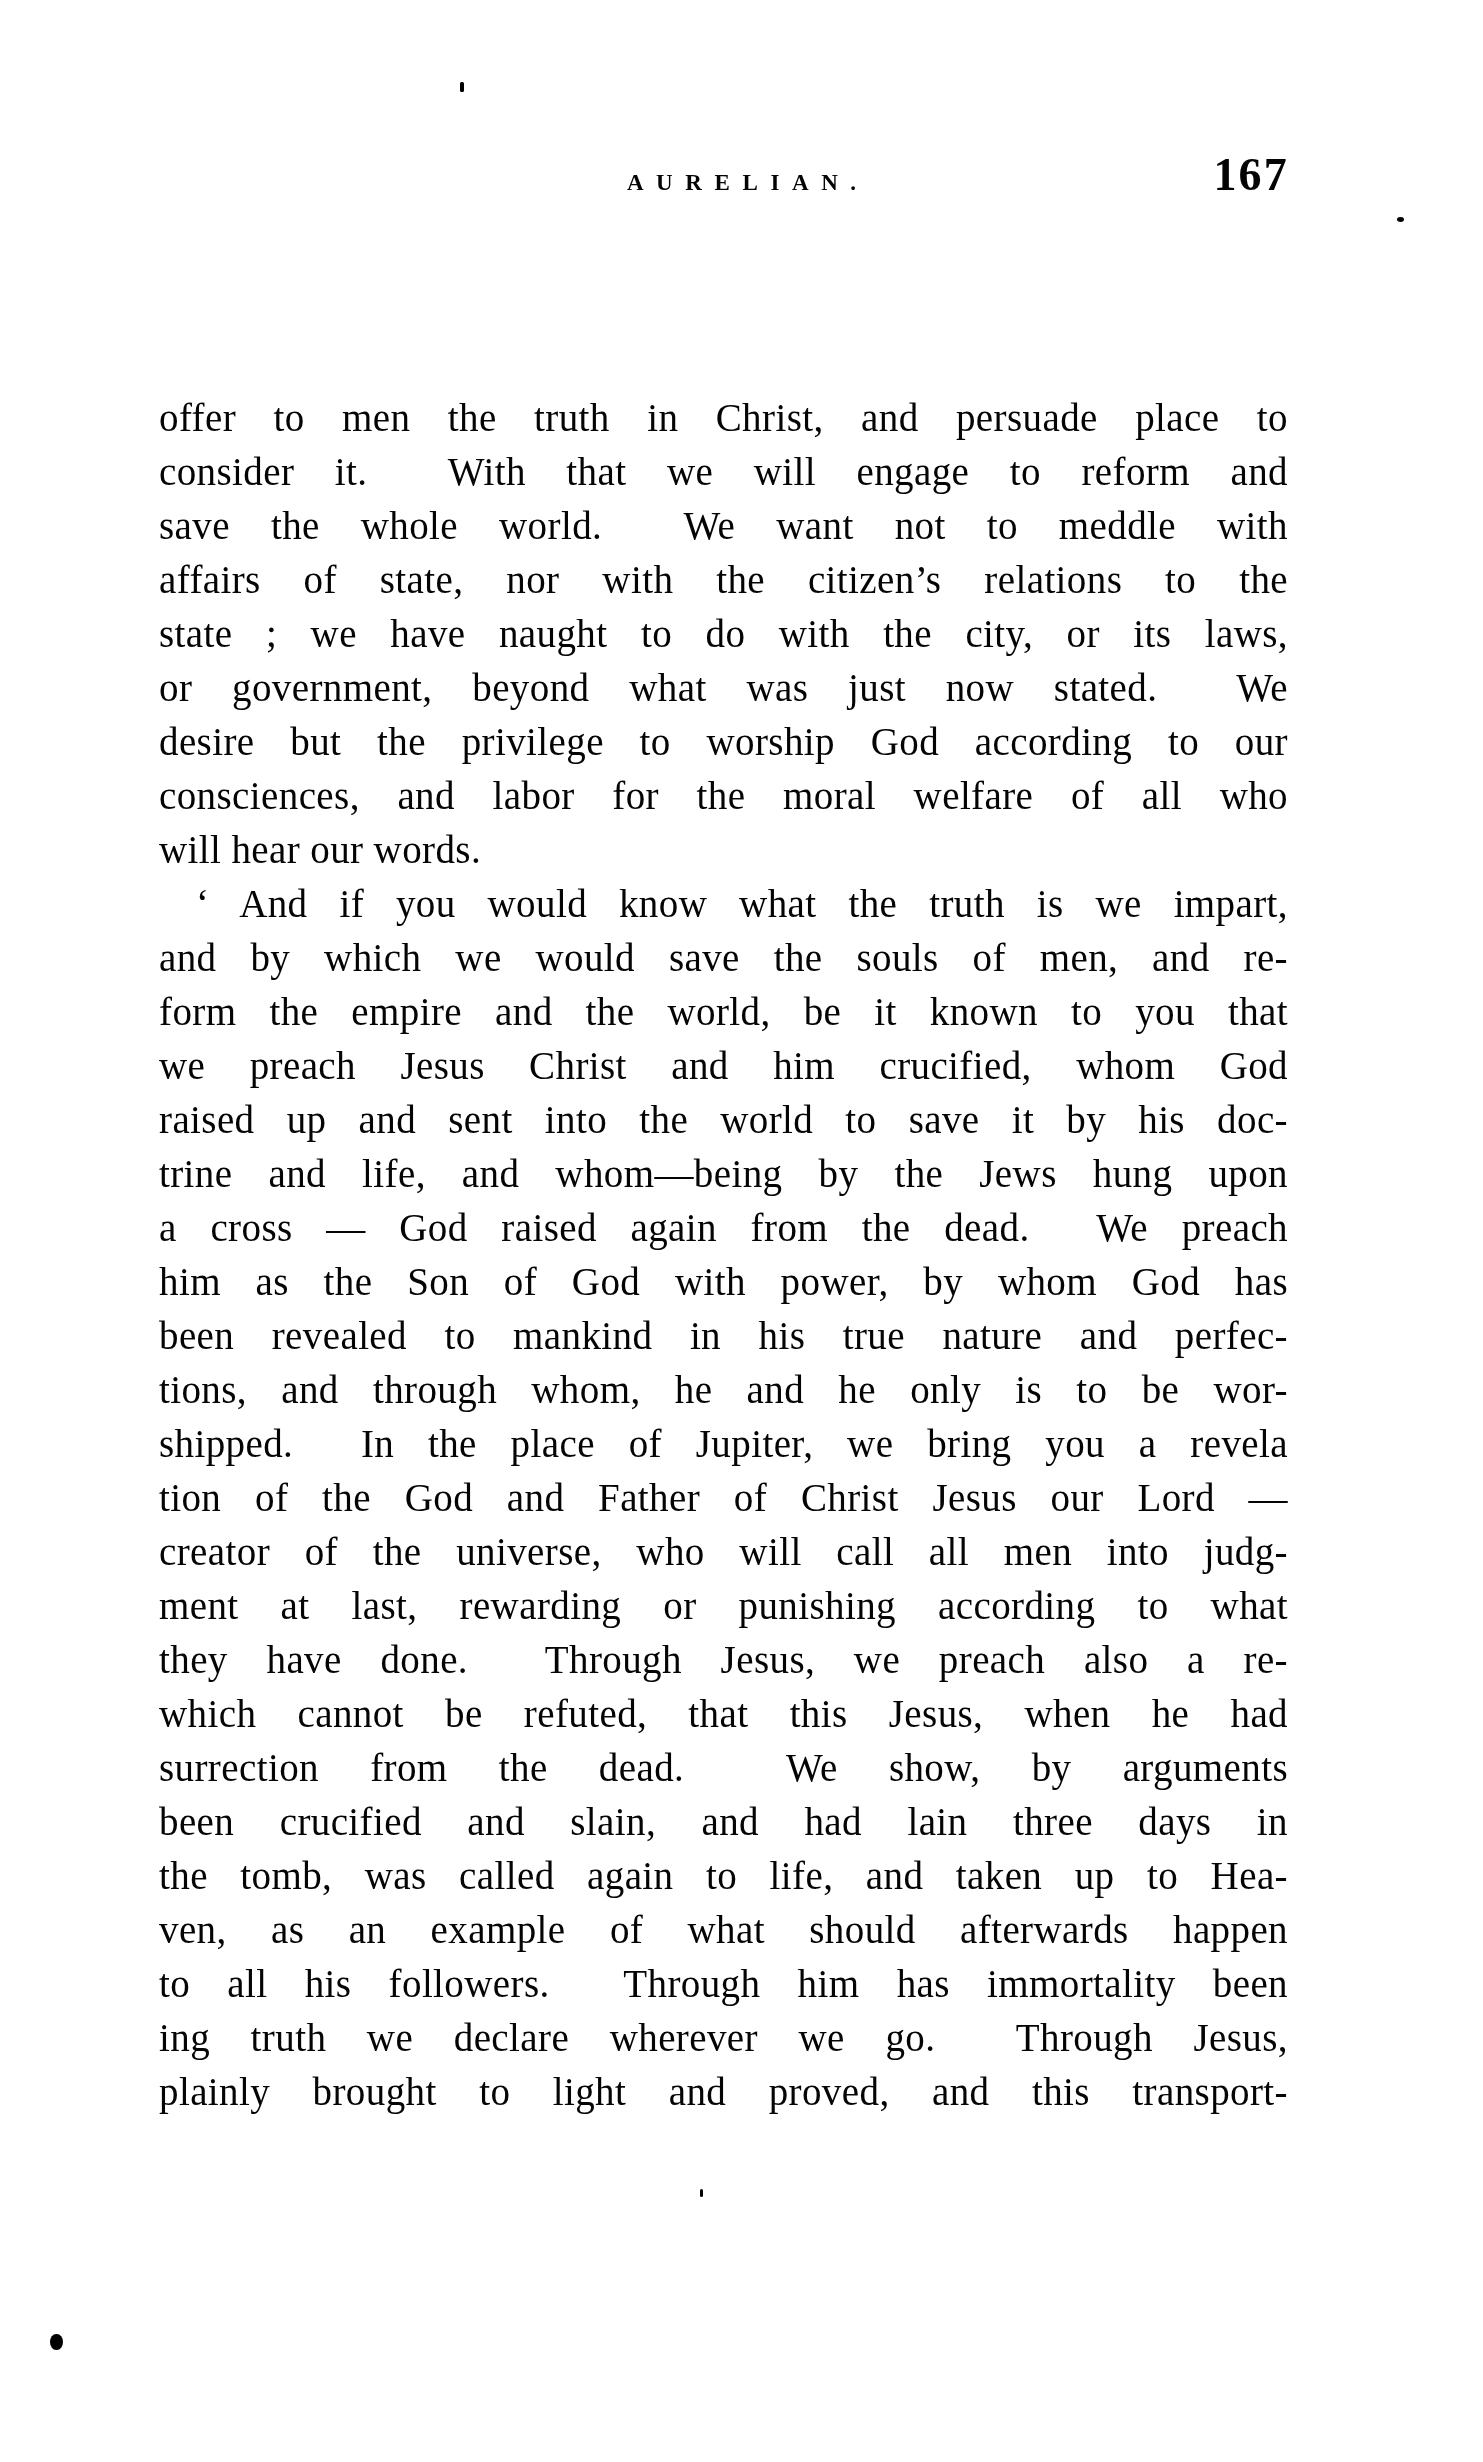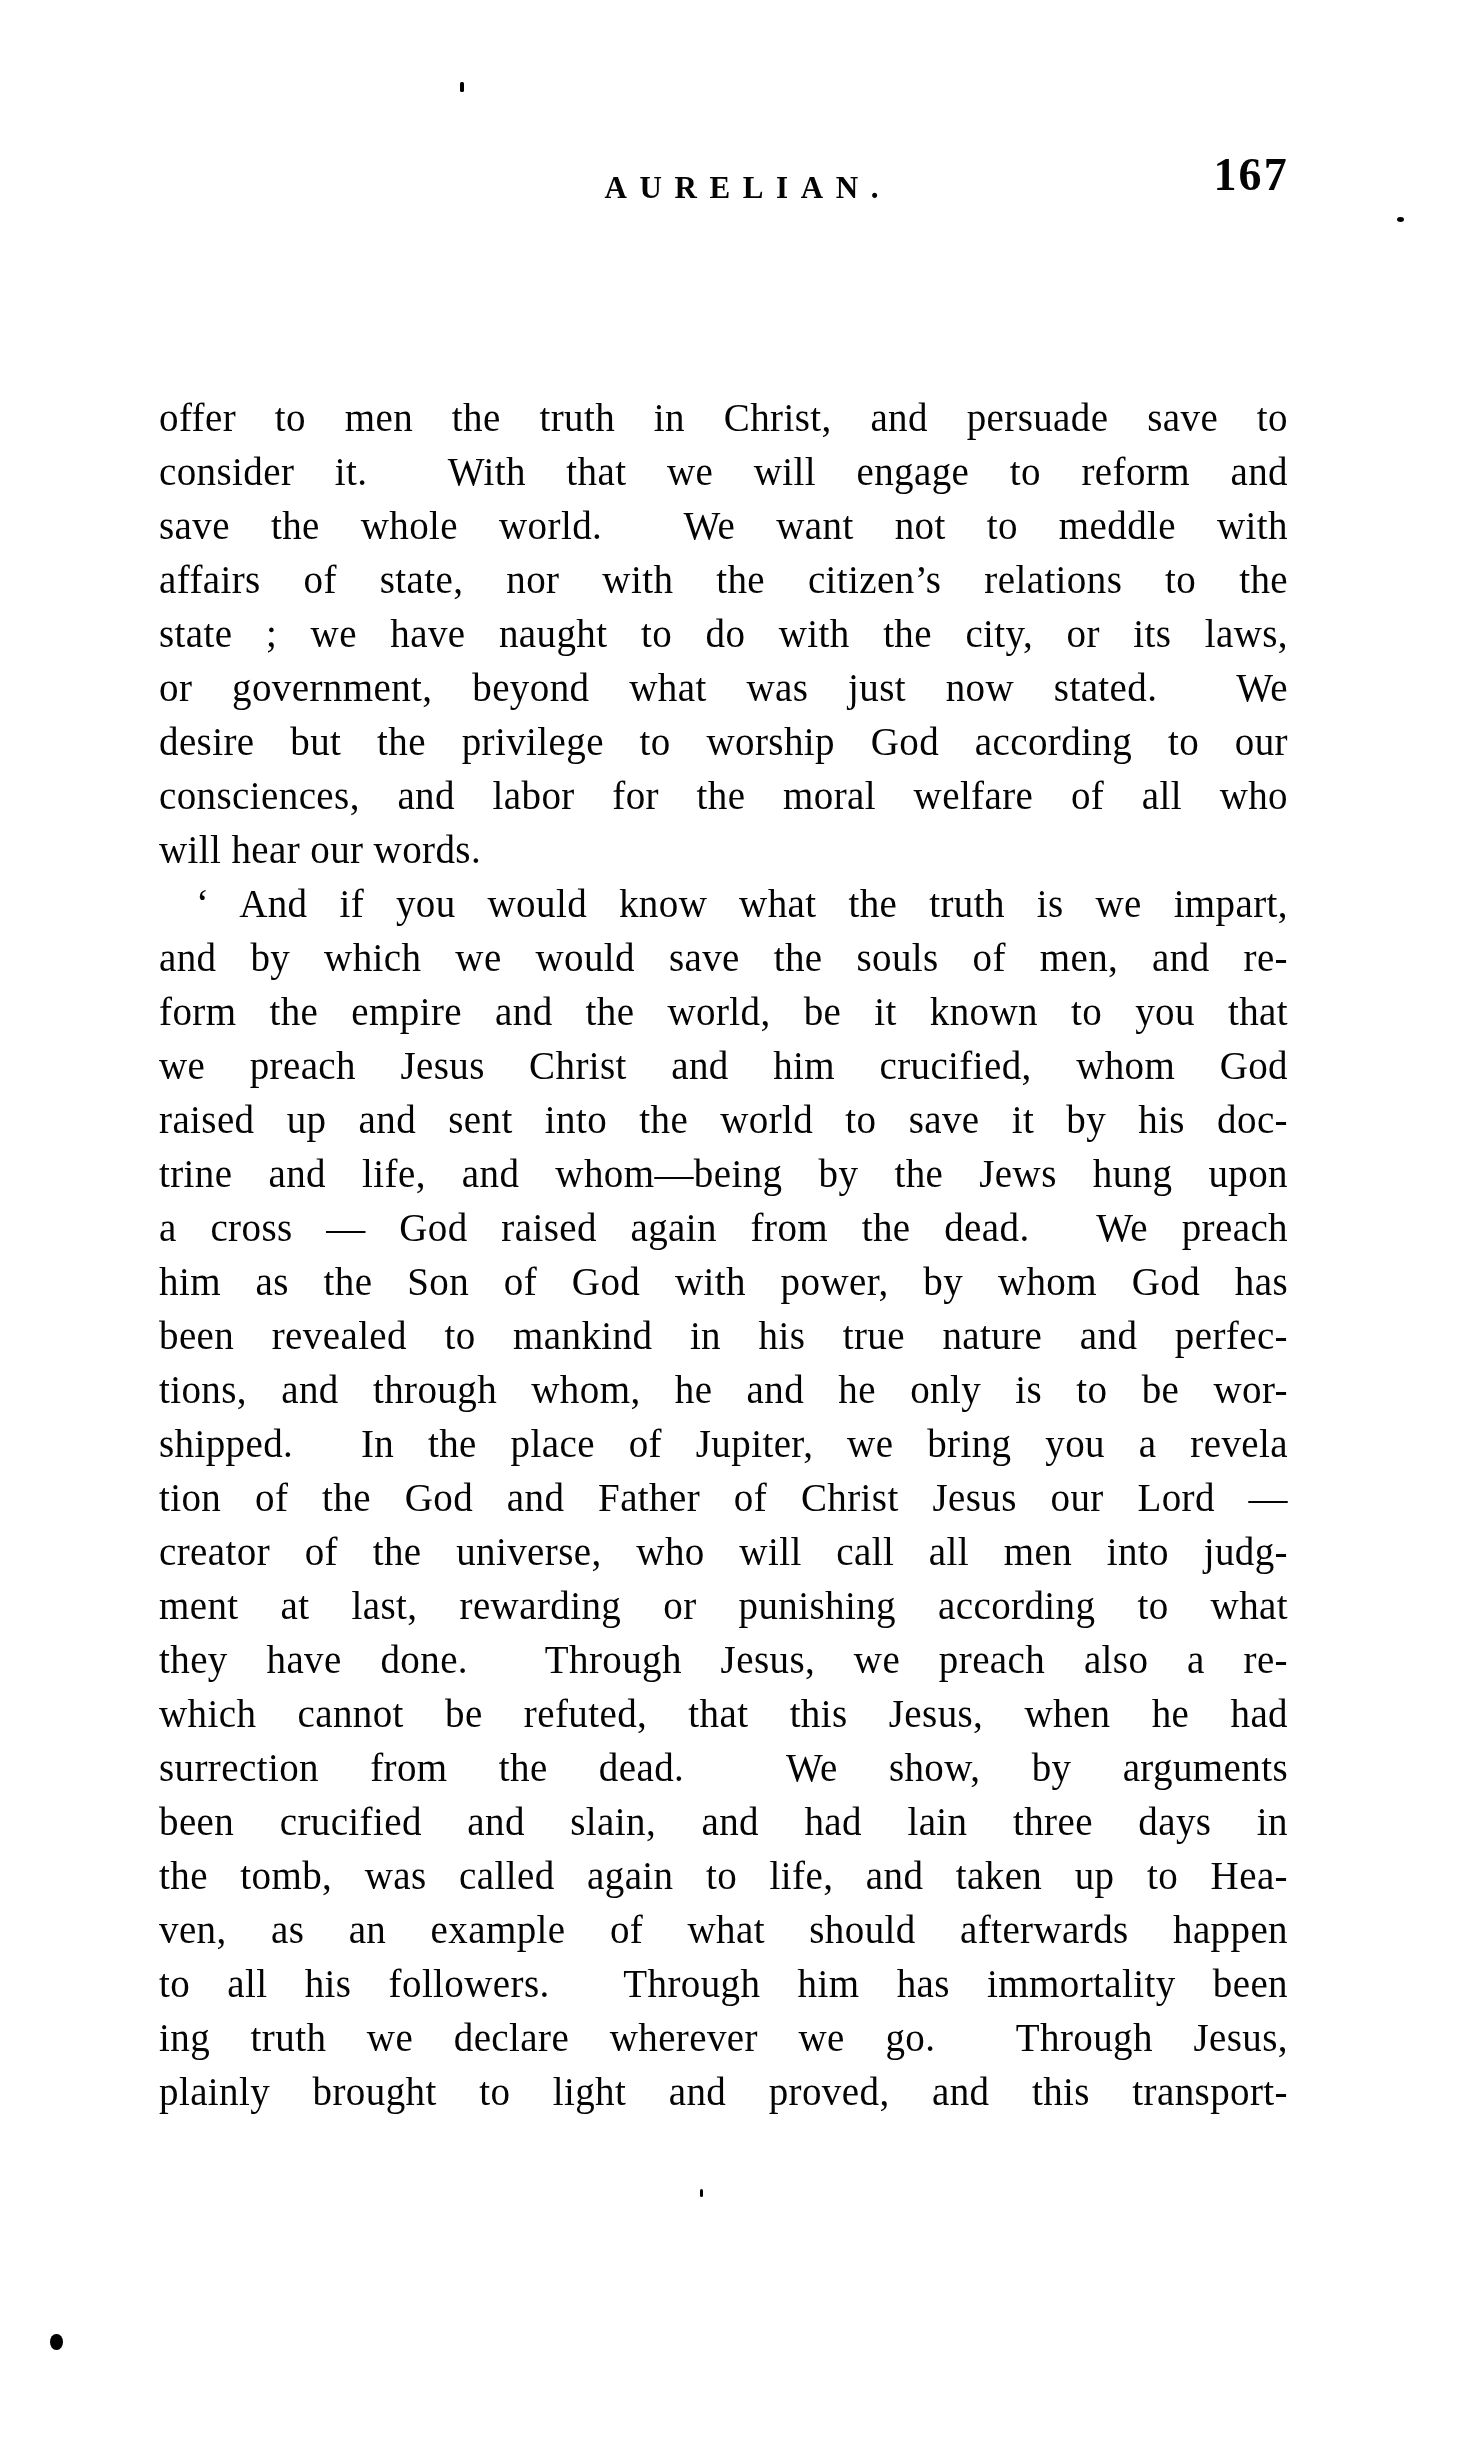--- a/index.html
+++ b/index.html
@@ -15,21 +15,21 @@
     overflow: hidden;
     font-family: "Liberation Serif", "DejaVu Serif", serif;
     color: #040404;
   }
   .running-title {
     position: absolute;
     top: 170px;
     left: 0;
     width: 100%;
     text-align: center;
-    font-size: 31px;
+    font-size: 23px;
     font-weight: 700;
     letter-spacing: 12.6px;
     text-indent: 12.6px; 
     white-space: nowrap;
   }
   .page-number {
     position: absolute;
     top: 148px;
     right: 194px;
     font-size: 46px;
@@ -69,21 +69,21 @@
 </style>
 </head>
 <body>
 
 <div class="page">
 
   <div class="running-title">AURELIAN.</div>
   <div class="page-number">167</div>
 
   <div class="text-block">
-    <div class="line">offer to men the truth in Christ, and persuade save to</div>
+    <div class="line">offer to men the truth in Christ, and persuade place to</div>
     <div class="line">consider it.&nbsp; With that we will engage to reform and</div>
     <div class="line">save the whole world.&nbsp; We want not to meddle with</div>
     <div class="line">affairs of state, nor with the citizen’s relations to the</div>
     <div class="line">state ; we have naught to do with the city, or its laws,</div>
     <div class="line">or government, beyond what was just now stated.&nbsp; We</div>
     <div class="line">desire but the privilege to worship God according to our</div>
     <div class="line">consciences, and labor for the moral welfare of all who</div>
     <div class="line no-just">will hear our words.</div>
     <div class="line indent">‘ And if you would know what the truth is we impart,</div>
     <div class="line">and by which we would save the souls of men, and re-</div>

